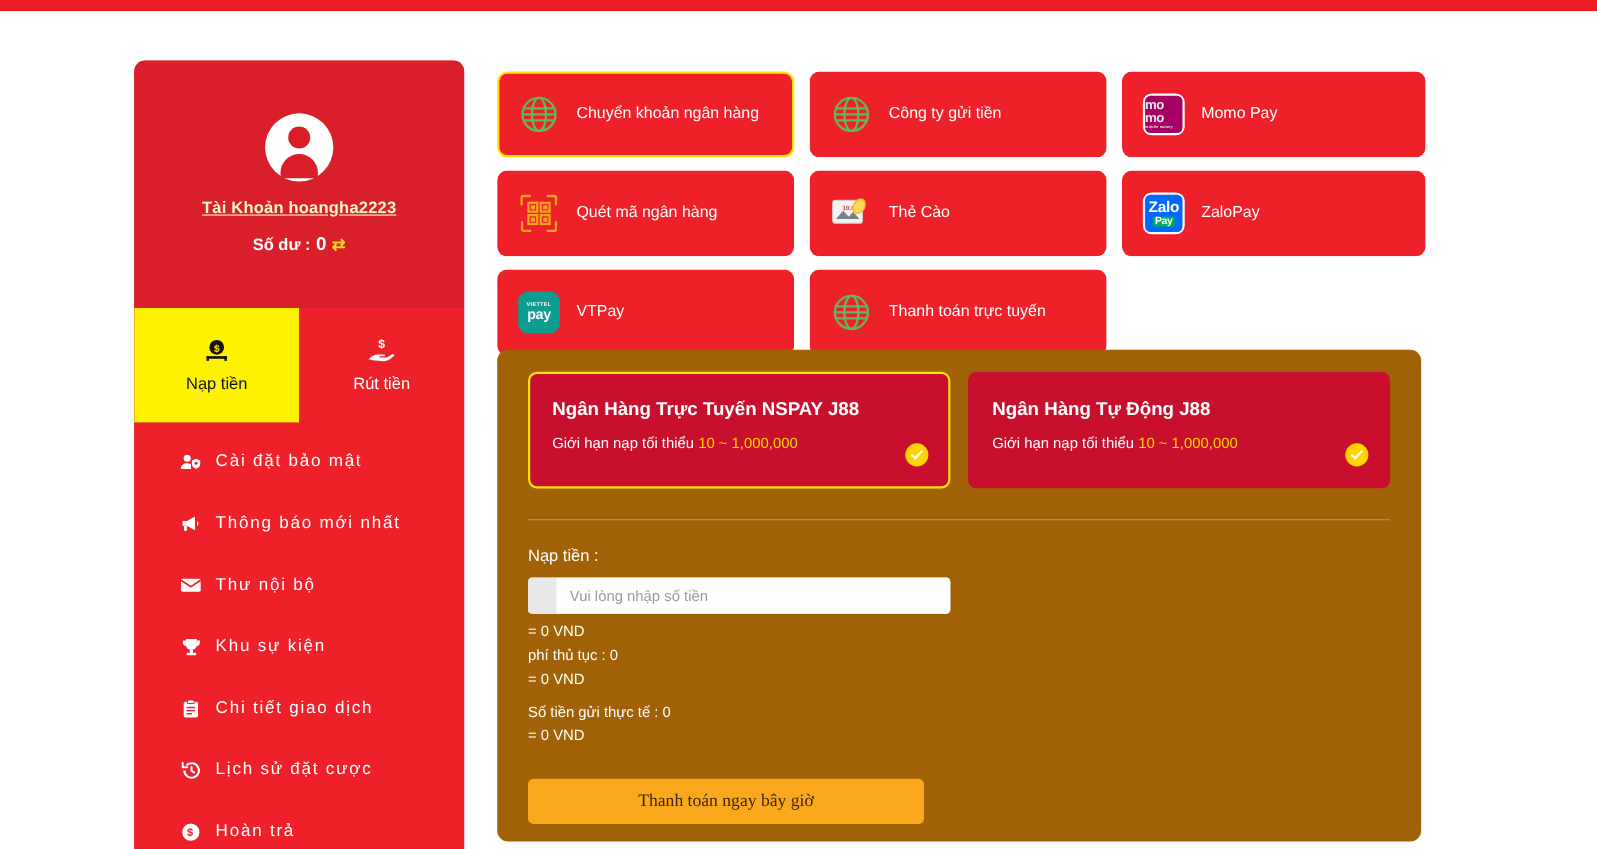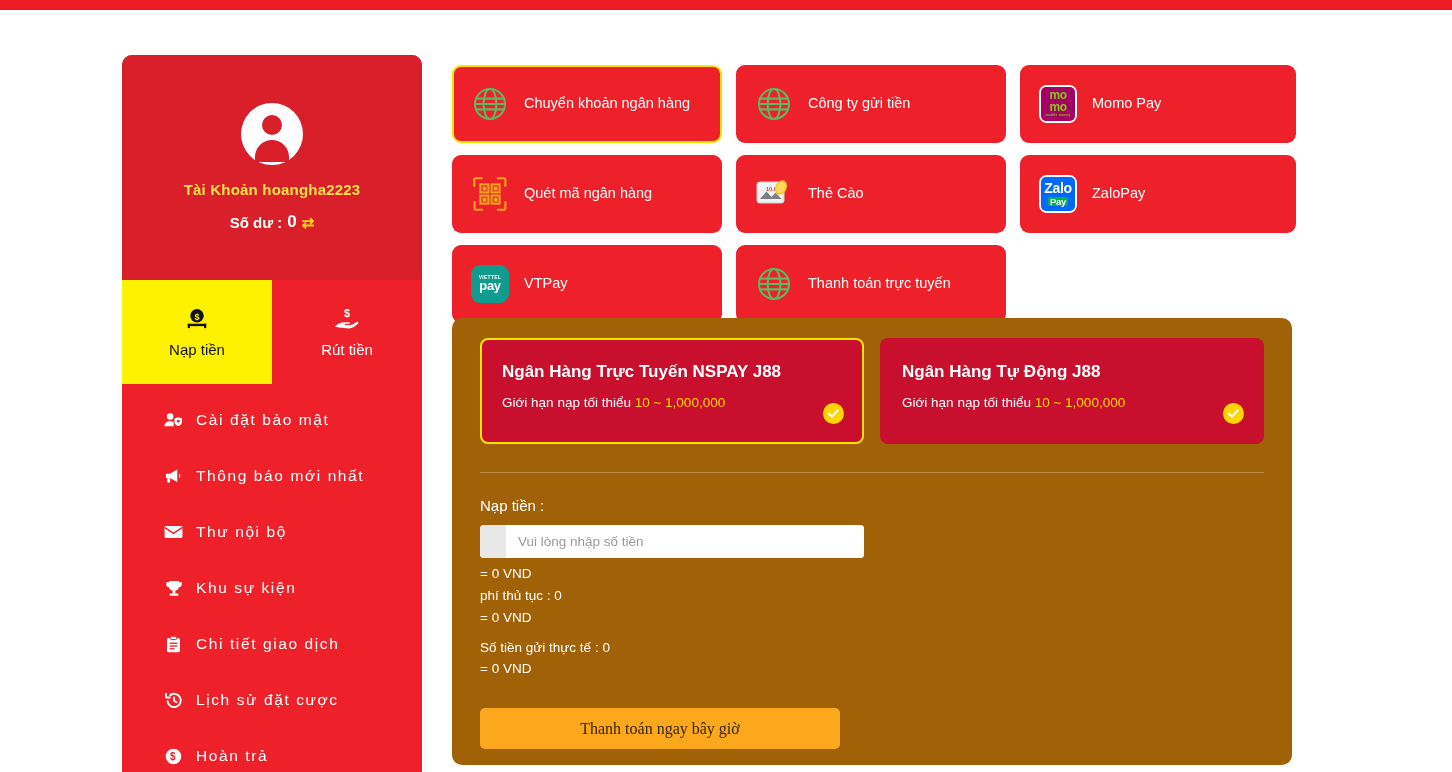--- a/index.html
+++ b/index.html
@@ -36,22 +36,22 @@
     transform: translateX(-50%);
     width: 20px; height: 20px; border-radius: 50%; background: #d81f2a;
   }
   .avatar::after {
     content: ""; position: absolute; left: 50%; top: 37px;
     transform: translateX(-50%);
     width: 34px; height: 22px;
     border-radius: 17px 17px 0 0; background: #d81f2a;
   }
   .acct-name {
-    color: #fde047; font-size: 15px; font-weight: bold;
-    letter-spacing: .2px; margin-bottom: 14px;
+    color: #fef9c3; font-size: 15px; font-weight: bold;
+    letter-spacing: .2px; margin-bottom: 14px; text-decoration: underline;
   }
   .balance-row {
     display: flex; align-items: center; gap: 5px;
     color: #ffffff; font-size: 15px; font-weight: bold;
   }
   .balance-val { font-size: 17px; font-weight: bold; }
   .refresh-icon { color: #f5d317; font-size: 15px; line-height: 1; }
 
   .tabs { display: flex; height: 104px; }
   .tab {
@@ -104,21 +104,21 @@
   .logo-badge {
     width: 38px; height: 38px; border-radius: 8px;
     display: flex; flex-direction: column;
     align-items: center; justify-content: center;
     font-weight: bold; line-height: .95; overflow: hidden;
   }
   .logo-momo { background: #ffffff; padding: 2px; }
   .logo-momo .inner {
     width: 100%; height: 100%; background: #a50064; border-radius: 5px;
     display: flex; flex-direction: column;
-    align-items: center; justify-content: center; color: #84cc16;
+    justify-content: center; color: #e5e5e5;
   }
   .logo-momo .t1 { font-size: 12px; letter-spacing: -.5px; }
   .logo-momo .t2 { font-size: 12px; letter-spacing: -.5px; }
   .logo-momo .t3 { font-size: 3.4px; letter-spacing: .2px; margin-top: 1px; }
 
   .logo-zalo { background: #ffffff; padding: 2px; }
   .logo-zalo .inner {
     width: 100%; height: 100%; background: #0068ff; border-radius: 5px;
     display: flex; flex-direction: column;
     align-items: center; justify-content: center; gap: 1px;

